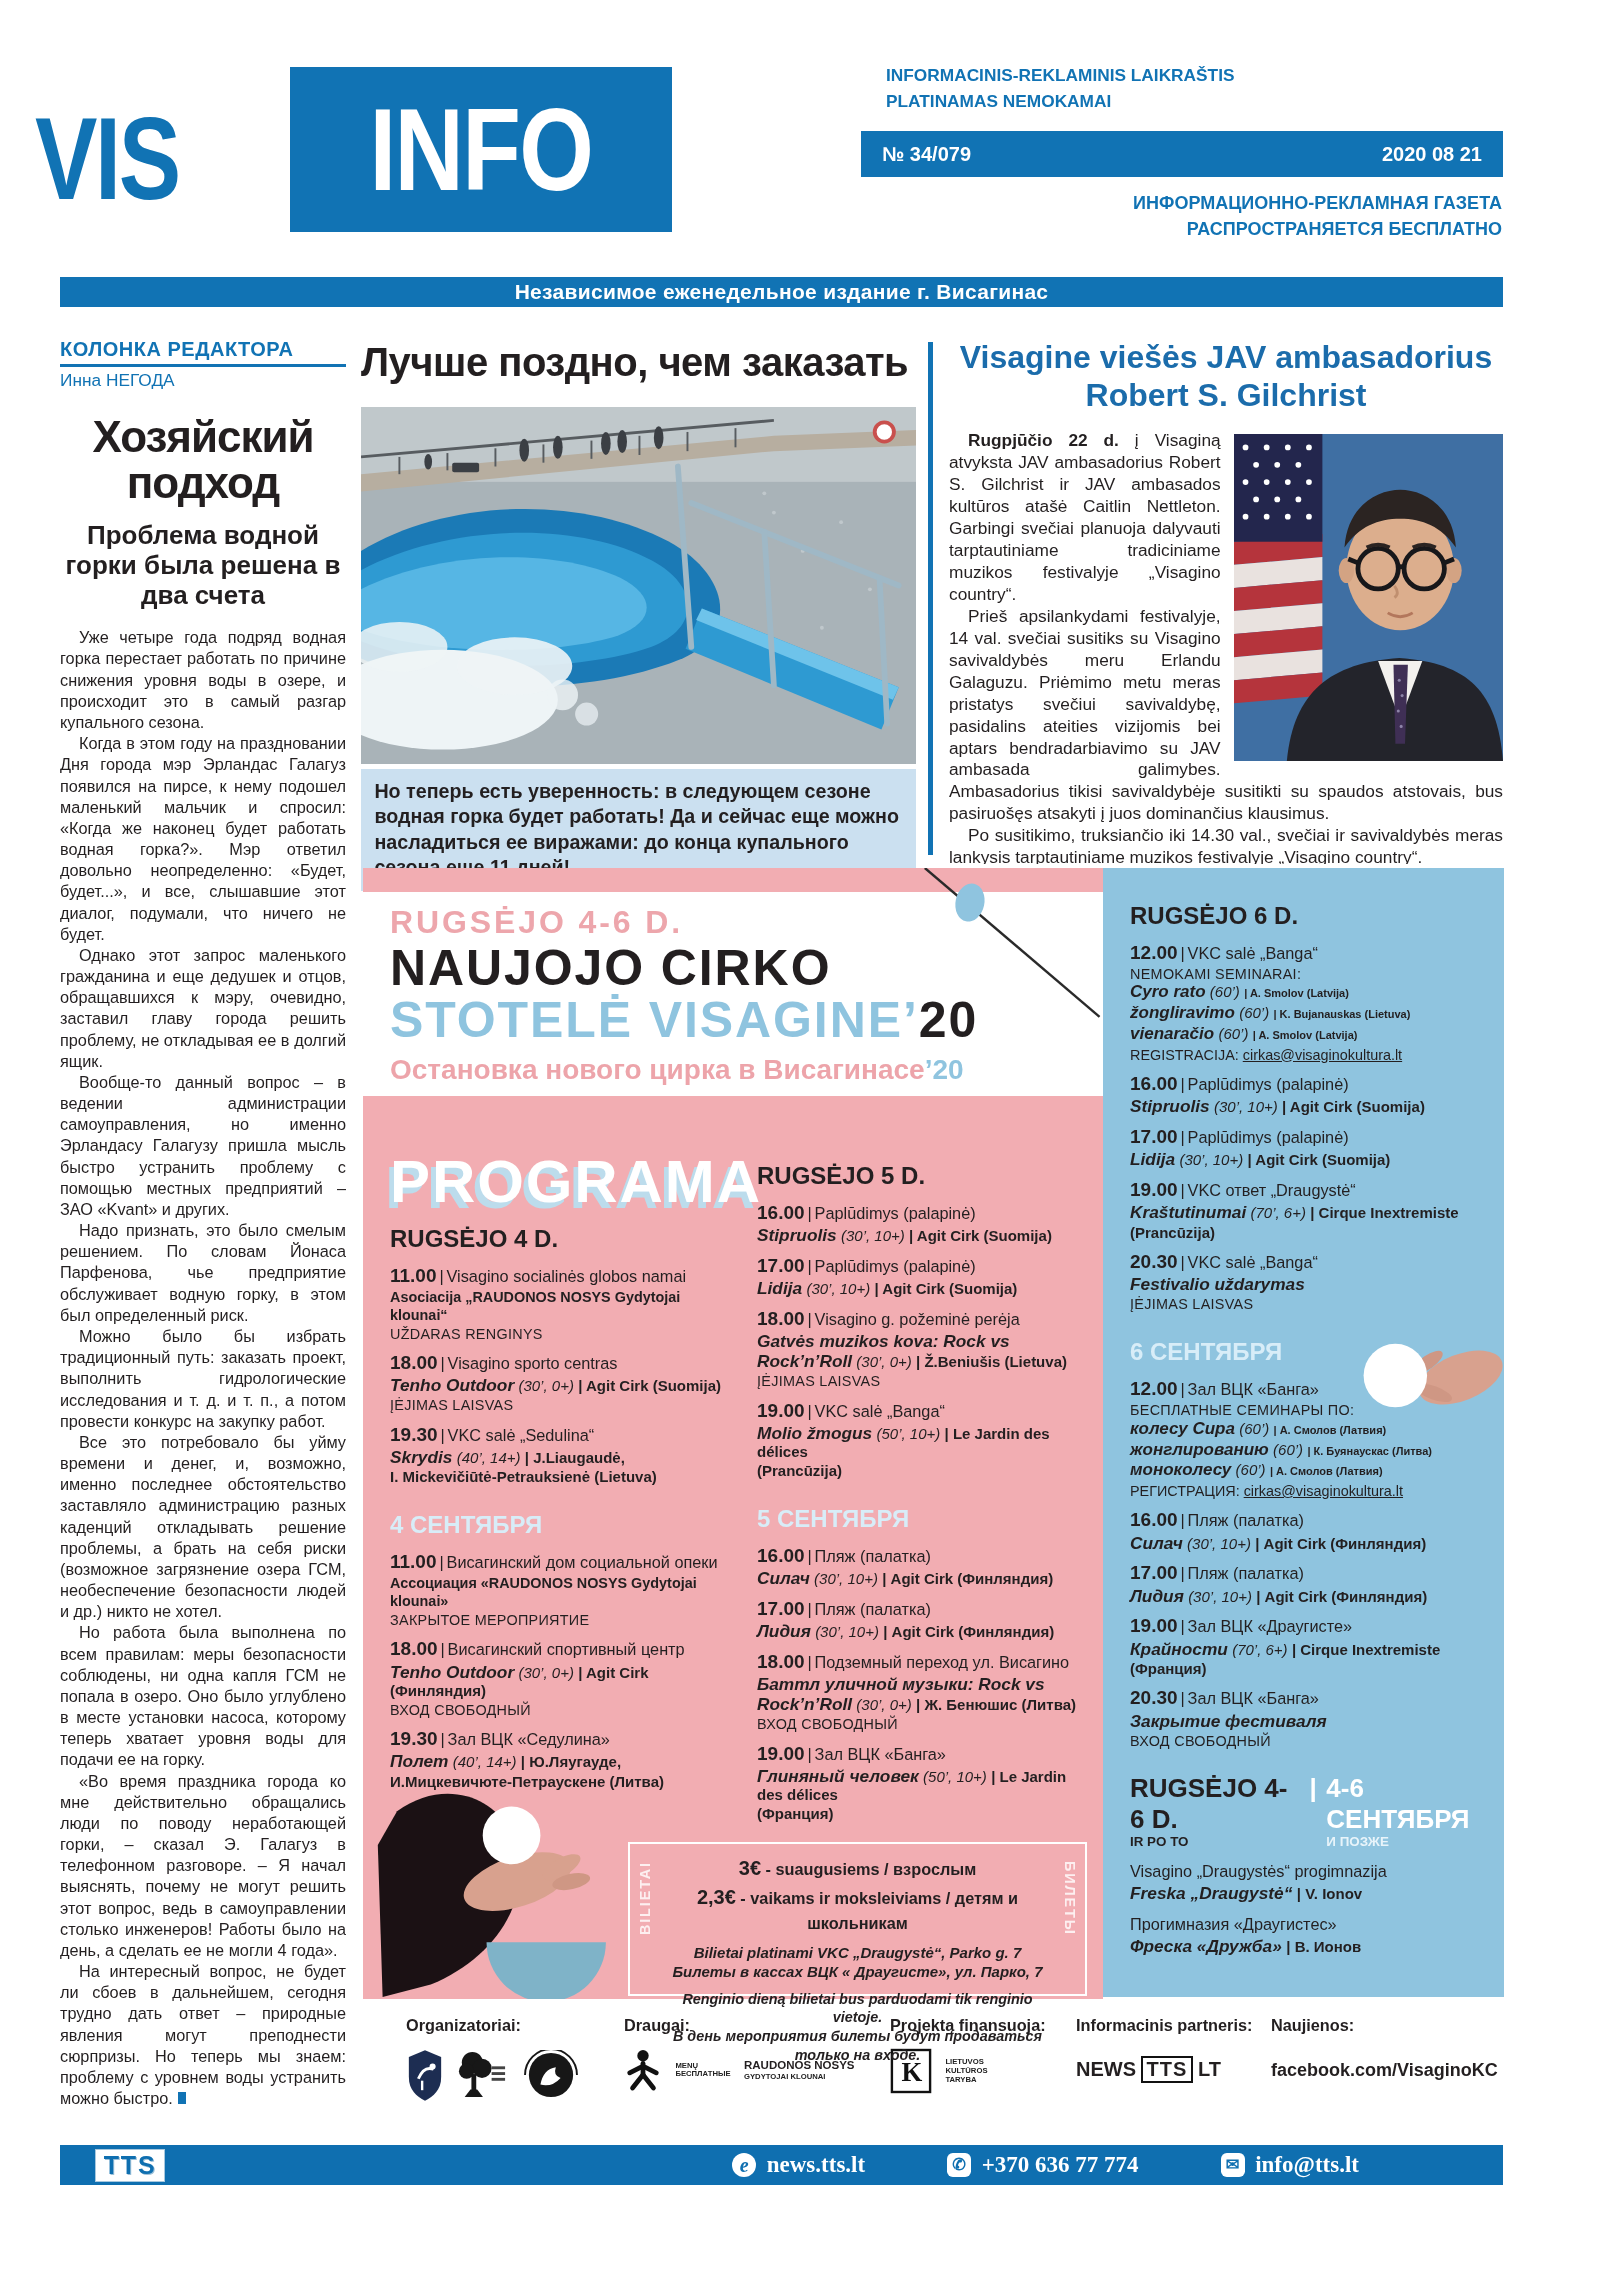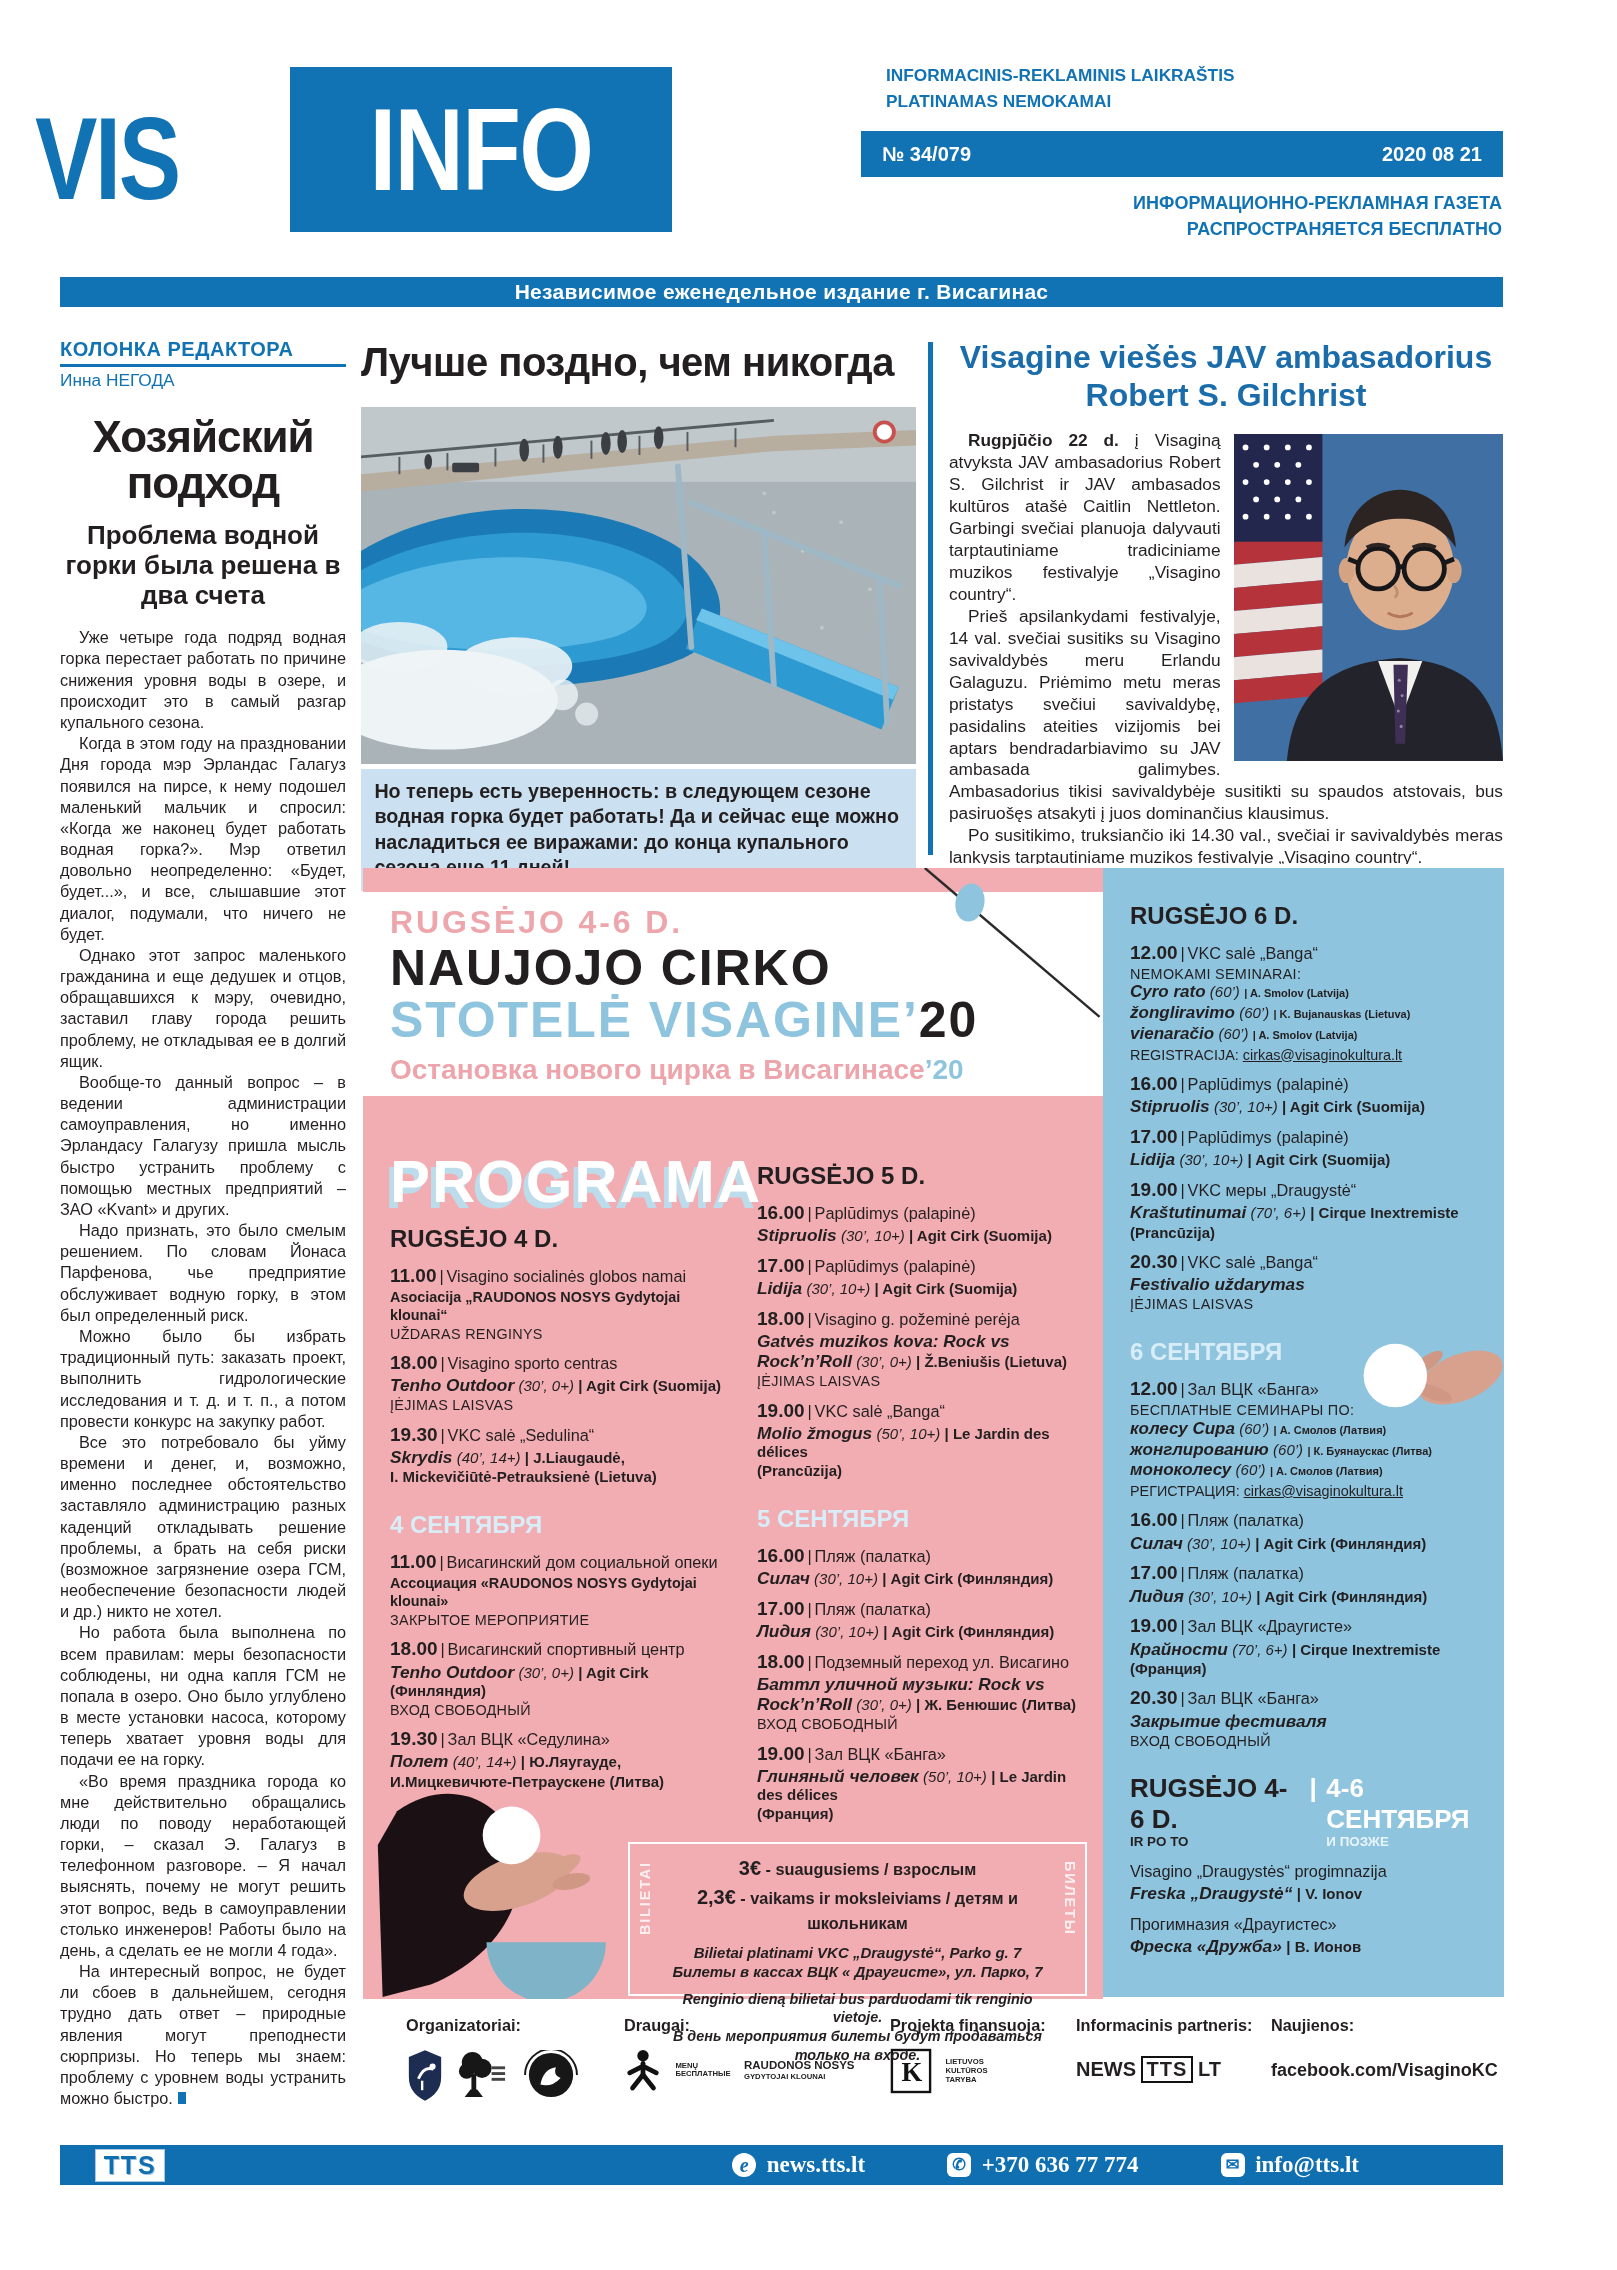--- a/index.html
+++ b/index.html
@@ -167,21 +167,21 @@
       <p>Вообще-то данный вопрос – в ведении администрации самоуправления, но именно Эрландасу Галагузу пришла мысль быстро устранить проблему с помощью местных предприятий – ЗАО «Kvant» и других.</p>
       <p>Надо признать, это было смелым решением. По словам Йонаса Парфенова, чье предприятие обслуживает водную горку, в этом был определенный риск.</p>
       <p>Можно было бы избрать традиционный путь: заказать проект, выполнить гидрологические исследования и т. д. и т. п., а потом провести конкурс на закупку работ.</p>
       <p>Все это потребовало бы уйму времени и денег, и, возможно, именно последнее обстоятельство заставляло администрацию разных каденций откладывать решение проблемы, а брать на себя риски (возможное загрязнение озера ГСМ, необеспечение безопасности людей и др.) никто не хотел.</p>
       <p>Но работа была выполнена по всем правилам: меры безопасности соблюдены, ни одна капля ГСМ не попала в озеро. Оно было углублено в месте установки насоса, которому теперь хватает уровня воды для подачи ее на горку.</p>
       <p>«Во время праздника города ко мне действительно обращались люди по поводу неработающей горки, – сказал Э. Галагуз в телефонном разговоре. – Я начал выяснять, почему не могут решить этот вопрос, ведь в самоуправлении столько инженеров! Работы было на день, а сделать ее не могли 4 года».</p>
       <p><span>На интересный вопрос, не будет ли сбоев в дальнейшем, сегодня трудно дать ответ – природные явления могут преподнести сюрпризы. Но теперь мы знаем: проблему с уровнем воды устранить можно быстро.</span><span class="endmark"></span></p>
     </div>
   </div>
 
-  <div class="mid-title">Лучше поздно, чем никогда</div>
+  <div class="mid-title">Лучше поздно, чем заказать</div>
   <div class="mid-photo">
     <svg width="555" height="357" viewBox="0 0 578 372" preserveAspectRatio="none">
       <rect width="578" height="372" fill="#a9b3b8"></rect>
       <rect width="578" height="78" fill="#c0c8cb"></rect>
       <polygon points="0,70 430,30 578,24 578,40 430,46 0,88" fill="#b7aea0"></polygon>
       <line x1="0" y1="52" x2="430" y2="14" stroke="#575c60" stroke-width="3"></line>
       <g stroke="#575c60" stroke-width="2">
         <line x1="40" y1="52" x2="40" y2="70"></line>
           <line x1="90" y1="48" x2="90" y2="66"></line>
         <line x1="140" y1="43" x2="140" y2="62"></line>
@@ -417,21 +417,21 @@
 
       <div class="ev">
         <div class="l1"><span class="time">16.00</span><span class="psep">|</span><span class="venue">Paplūdimys (palapinė)</span></div>
         <div class="l2"><span class="show">Stipruolis</span> <span class="meta">(30’, 10+)</span> <span class="perf">| Agit Cirk (Suomija)</span></div>
       </div>
       <div class="ev">
         <div class="l1"><span class="time">17.00</span><span class="psep">|</span><span class="venue">Paplūdimys (palapinė)</span></div>
         <div class="l2"><span class="show">Lidija</span> <span class="meta">(30’, 10+)</span> <span class="perf">| Agit Cirk (Suomija)</span></div>
       </div>
       <div class="ev">
-        <div class="l1"><span class="time">19.00</span><span class="psep">|</span><span class="venue">VKC меры „Draugystė“</span></div>
+        <div class="l1"><span class="time">19.00</span><span class="psep">|</span><span class="venue">VKC ответ „Draugystė“</span></div>
         <div class="l2"><span class="show">Kraštutinumai</span> <span class="meta">(70’, 6+)</span> <span class="perf">| Cirque Inextremiste</span></div>
         <div class="l2"><span class="extra">(Prancūzija)</span></div>
       </div>
       <div class="ev">
         <div class="l1"><span class="time">20.30</span><span class="psep">|</span><span class="venue">VKC salė „Banga“</span></div>
         <div class="l2"><span class="show">Festivalio uždarymas</span></div>
         <div class="note">ĮĖJIMAS LAISVAS</div>
       </div>
 
       <div class="dh dh-ru dh-sp">6 СЕНТЯБРЯ</div>

